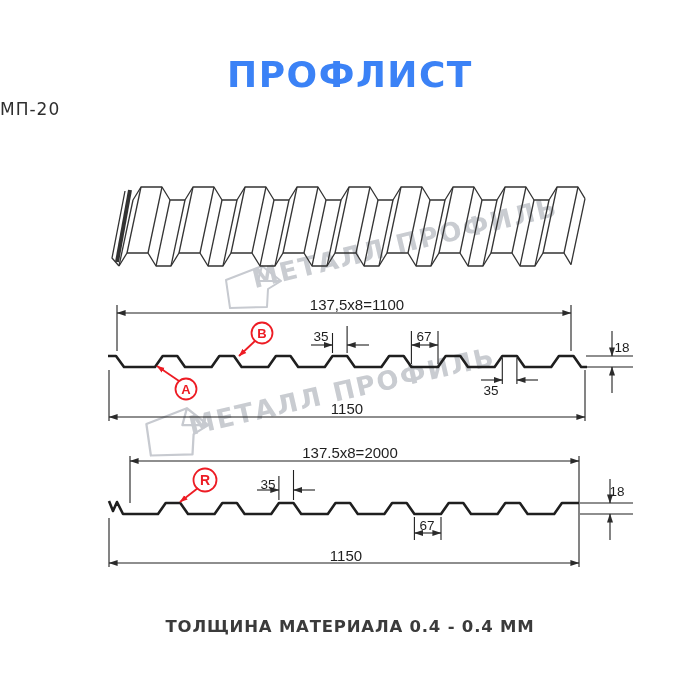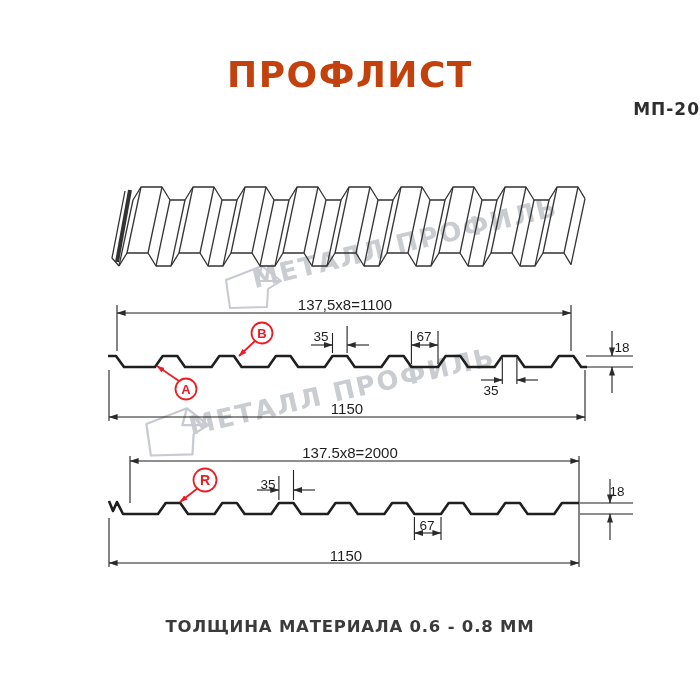--- a/index.html
+++ b/index.html
@@ -1,23 +1,23 @@
 <!DOCTYPE html>
 <html style="--red: #ed1c24; --wm: #c9ccd1;"><head>
 <meta charset="utf-8">
 <style>
   html,body{margin:0;padding:0;background:#fff;}
   .canvas{position:relative;width:700px;height:700px;background:#ffffff;overflow:hidden;
           font-family:"Liberation Sans",sans-serif;}
   
   .title{position:absolute;left:0;right:0;top:54px;text-align:center;
          font-family:"DejaVu Sans",sans-serif;font-weight:bold;font-size:36px;
-         letter-spacing:1.5px;color:#c2410c;}
-  .subtitle{position:absolute;left:0;right:0;top:99px;text-align:right;
-            font-family:"DejaVu Sans",sans-serif;font-weight:bold;font-size:17px;
+         letter-spacing:1.5px;color:#3b82f6;}
+  .subtitle{position:absolute;left:0;right:0;top:99px;text-align:left;
+            font-family:"DejaVu Sans",sans-serif;font-weight:normal;font-size:17px;
             letter-spacing:1px;color:#2e2e2e;}
   .footer-note{position:absolute;left:0;right:0;top:617px;text-align:center;
                font-family:"DejaVu Sans",sans-serif;font-size:16.5px;font-weight:bold;
                letter-spacing:0.8px;color:#3b3b3b;}
   
   .wm-text{position:absolute;white-space:nowrap;color:var(--wm,#c9ccd1);
            font-family:"DejaVu Sans",sans-serif;font-weight:bold;font-size:26px;
            letter-spacing:2px;}
   .wm1{left:405px;top:243px;transform:translate(-50%,-50%) rotate(-13.5deg);}
   .wm2{left:342px;top:391px;transform:translate(-50%,-50%) rotate(-13deg);}
@@ -186,32 +186,32 @@
       <line x1="255" y1="341" x2="239" y2="356" marker-end="url(#mkr)"></line>
       <circle cx="262" cy="333" r="10.5"></circle>
       <line x1="198" y1="488" x2="180" y2="502" marker-end="url(#mkr)"></line>
       <circle cx="205" cy="480" r="11.5"></circle>
     </g>
   </svg>
 
   <div class="title">ПРОФЛИСТ</div>
   <div class="subtitle">МП-20</div>
 
-  <span class="dim big" style="left:345px;top:304px">137,5x8=1100</span>
+  <span class="dim big" style="left:357px;top:304px">137,5x8=1100</span>
   <span class="dim" style="left:321px;top:336px">35</span>
   <span class="dim" style="left:424px;top:336px">67</span>
   <span class="dim" style="left:491px;top:390px">35</span>
   <span class="dim" style="left:622px;top:347px">18</span>
   <span class="dim big" style="left:347px;top:408px">1150</span>
 
   <span class="marklbl" style="left:186px;top:389px">A</span>
   <span class="marklbl" style="left:262px;top:333px">B</span>
 
   <span class="dim big" style="left:350px;top:452px">137.5x8=2000</span>
   <span class="dim" style="left:268px;top:484px">35</span>
   <span class="dim" style="left:427px;top:525px">67</span>
   <span class="dim" style="left:617px;top:491px">18</span>
   <span class="dim big" style="left:346px;top:555px">1150</span>
 
   <span class="marklbl" style="left:205px;top:480px;font-size:14px">R</span>
 
-  <div class="footer-note">ТОЛЩИНА МАТЕРИАЛА 0.6 - 0.8 ММ</div>
+  <div class="footer-note">ТОЛЩИНА МАТЕРИАЛА 0.4 - 0.4 ММ</div>
 </div>
 
 </body></html>

